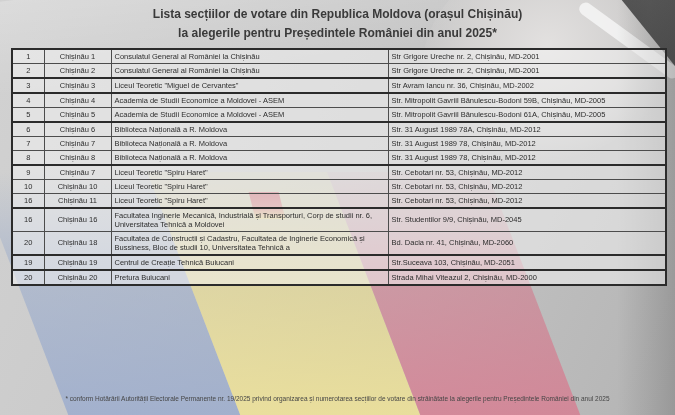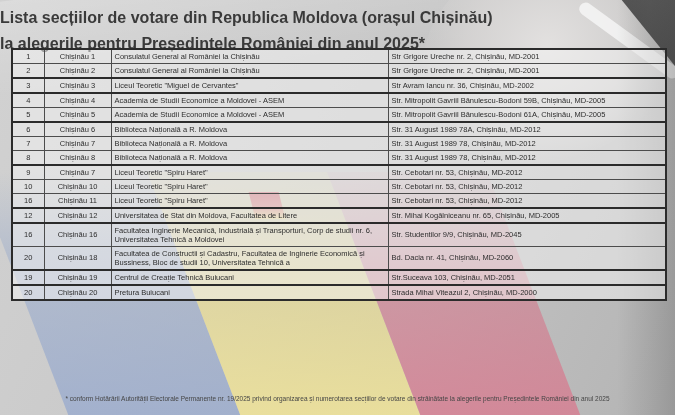--- a/index.html
+++ b/index.html
@@ -28,22 +28,22 @@
   .stripe-blue { width:172px; background: linear-gradient(to bottom,
       rgba(140,162,202,0) 0%, rgba(140,162,202,0.40) 22%, rgba(152,170,206,0.78) 60%, rgba(168,182,212,0.92) 100%); }
   .stripe-yellow { width:180px; background: linear-gradient(to bottom,
       rgba(240,224,128,0.12) 0%, rgba(240,224,128,0.50) 25%, rgba(242,229,150,0.88) 68%, rgba(245,235,170,0.95) 100%); }
   .stripe-red { width:160px; background: linear-gradient(to bottom,
       rgba(212,108,130,0.08) 0%, rgba(212,108,130,0.48) 26%, rgba(216,126,146,0.85) 65%, rgba(224,164,178,0.92) 100%); }
   .flag-fold { position:absolute; left:252px; top:192px; width:30px; height:27px;
     background: linear-gradient(to bottom, rgba(204,86,106,0.75) 0%, rgba(214,110,120,0.65) 55%, rgba(238,222,140,0.55) 100%);
     transform: skewX(14deg); }
   
-  .title { position:absolute; top:5px; left:0; width:100%; text-align:left;
-    font-size:16px; font-weight:bold; color:#3a3a3a; line-height:1.6; }
+  .title { position:absolute; top:5px; left:0; width:100%; text-align:center;
+    font-size:12px; font-weight:bold; color:#3a3a3a; line-height:1.6; }
   
   table.stations { position:absolute; left:11px; top:48px; width:654px;
     border-collapse:collapse; table-layout:fixed; border:2px solid #2b2b2b; }
   table.stations td { border:1px solid #4c4c4c; background:rgba(243,243,243,0.52);
     font-size:7.5px; color:#2d2d2d; padding:0 3px; line-height:1.25;
     overflow:hidden; vertical-align:middle; }
   tr.single td { height:13px; }
   tr.tall td { height:22px; }
   tr.group-start td { border-top:2px solid #2b2b2b; }
   td.c-no, td.c-station { text-align:center; }
@@ -151,26 +151,20 @@
       <td class="c-address">Str. Cebotari nr. 53, Chișinău, MD-2012</td>
     </tr>
 
     <tr class="single">
       <td class="c-no">16</td>
       <td class="c-station">Chișinău 11</td>
       <td class="c-institution">Liceul Teoretic "Spiru Haret"</td>
       <td class="c-address">Str. Cebotari nr. 53, Chișinău, MD-2012</td>
     </tr>
 
-    <tr class="single group-start">
-      <td class="c-no">12</td>
-      <td class="c-station">Chișinău 12</td>
-      <td class="c-institution">Universitatea de Stat din Moldova, Facultatea de Litere</td>
-      <td class="c-address">Str. Mihai Kogălniceanu nr. 65, Chișinău, MD-2005</td>
-    </tr>
 
 
 
 
     <tr class="tall group-start">
       <td class="c-no">16</td>
       <td class="c-station">Chișinău 16</td>
       <td class="c-institution">Facultatea Inginerie Mecanică, Industrială și Transporturi, Corp de studii nr. 6, Universitatea Tehnică a Moldovei</td>
       <td class="c-address">Str. Studentilor 9/9, Chișinău, MD-2045</td>
     </tr>

